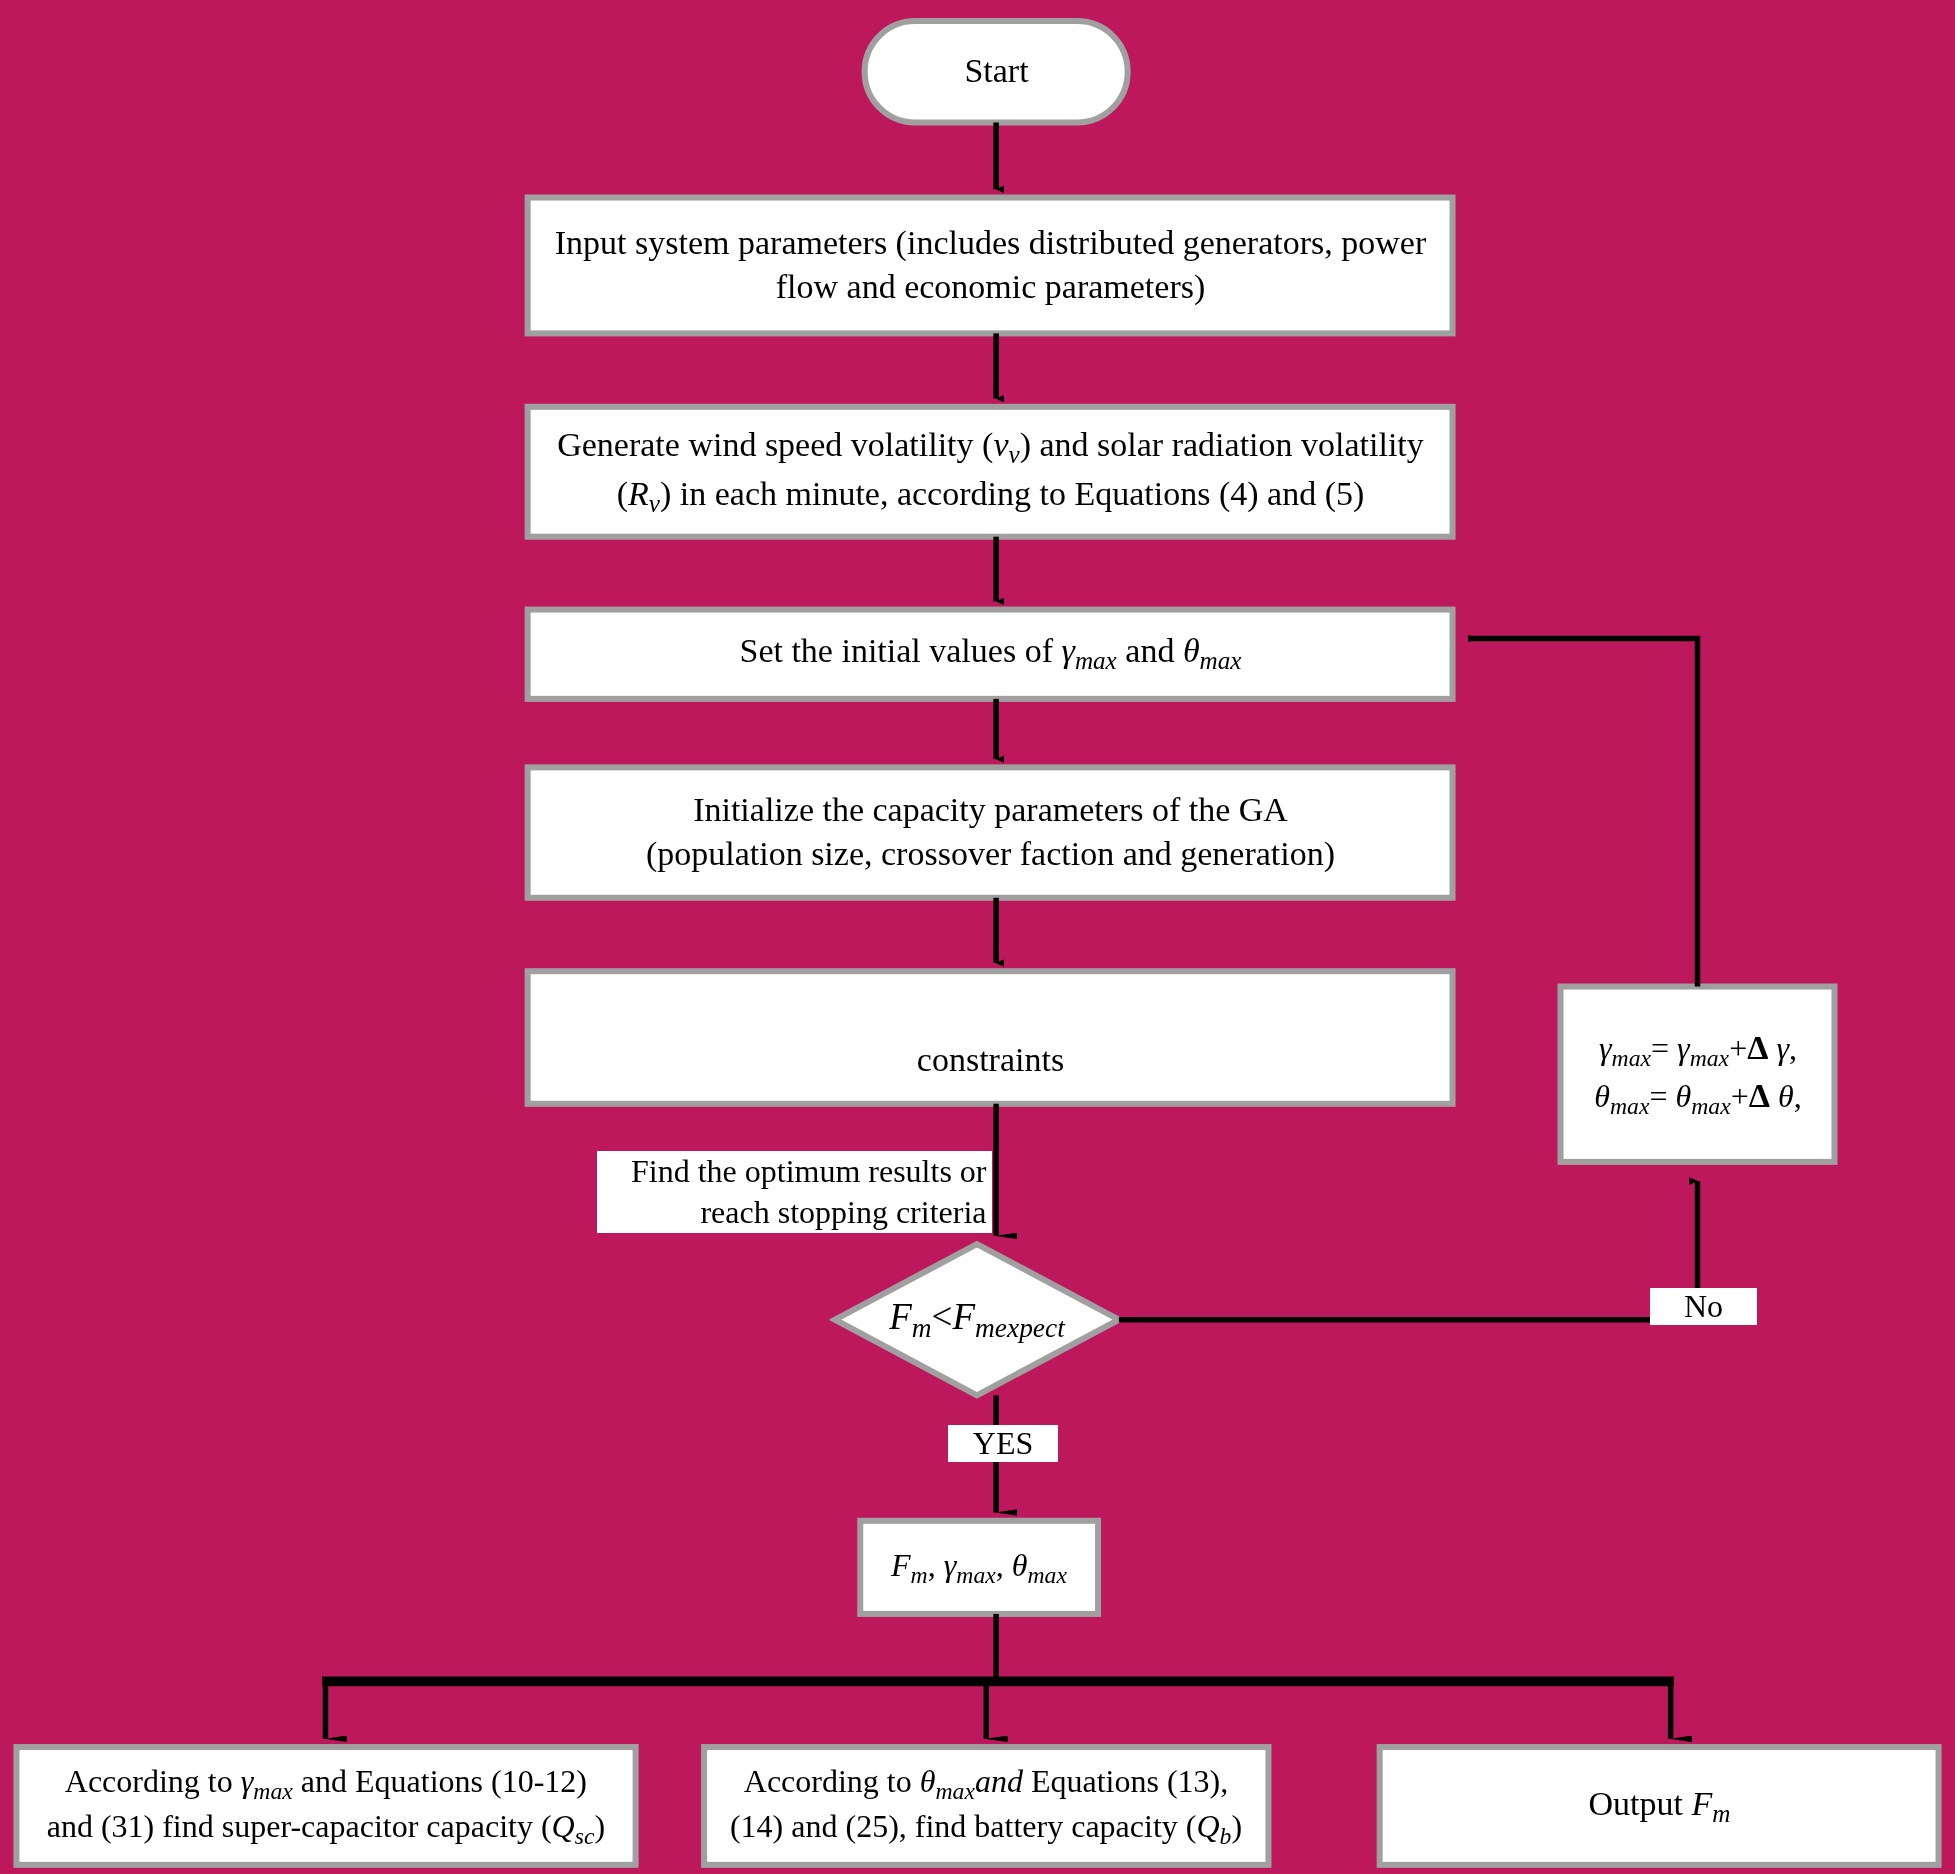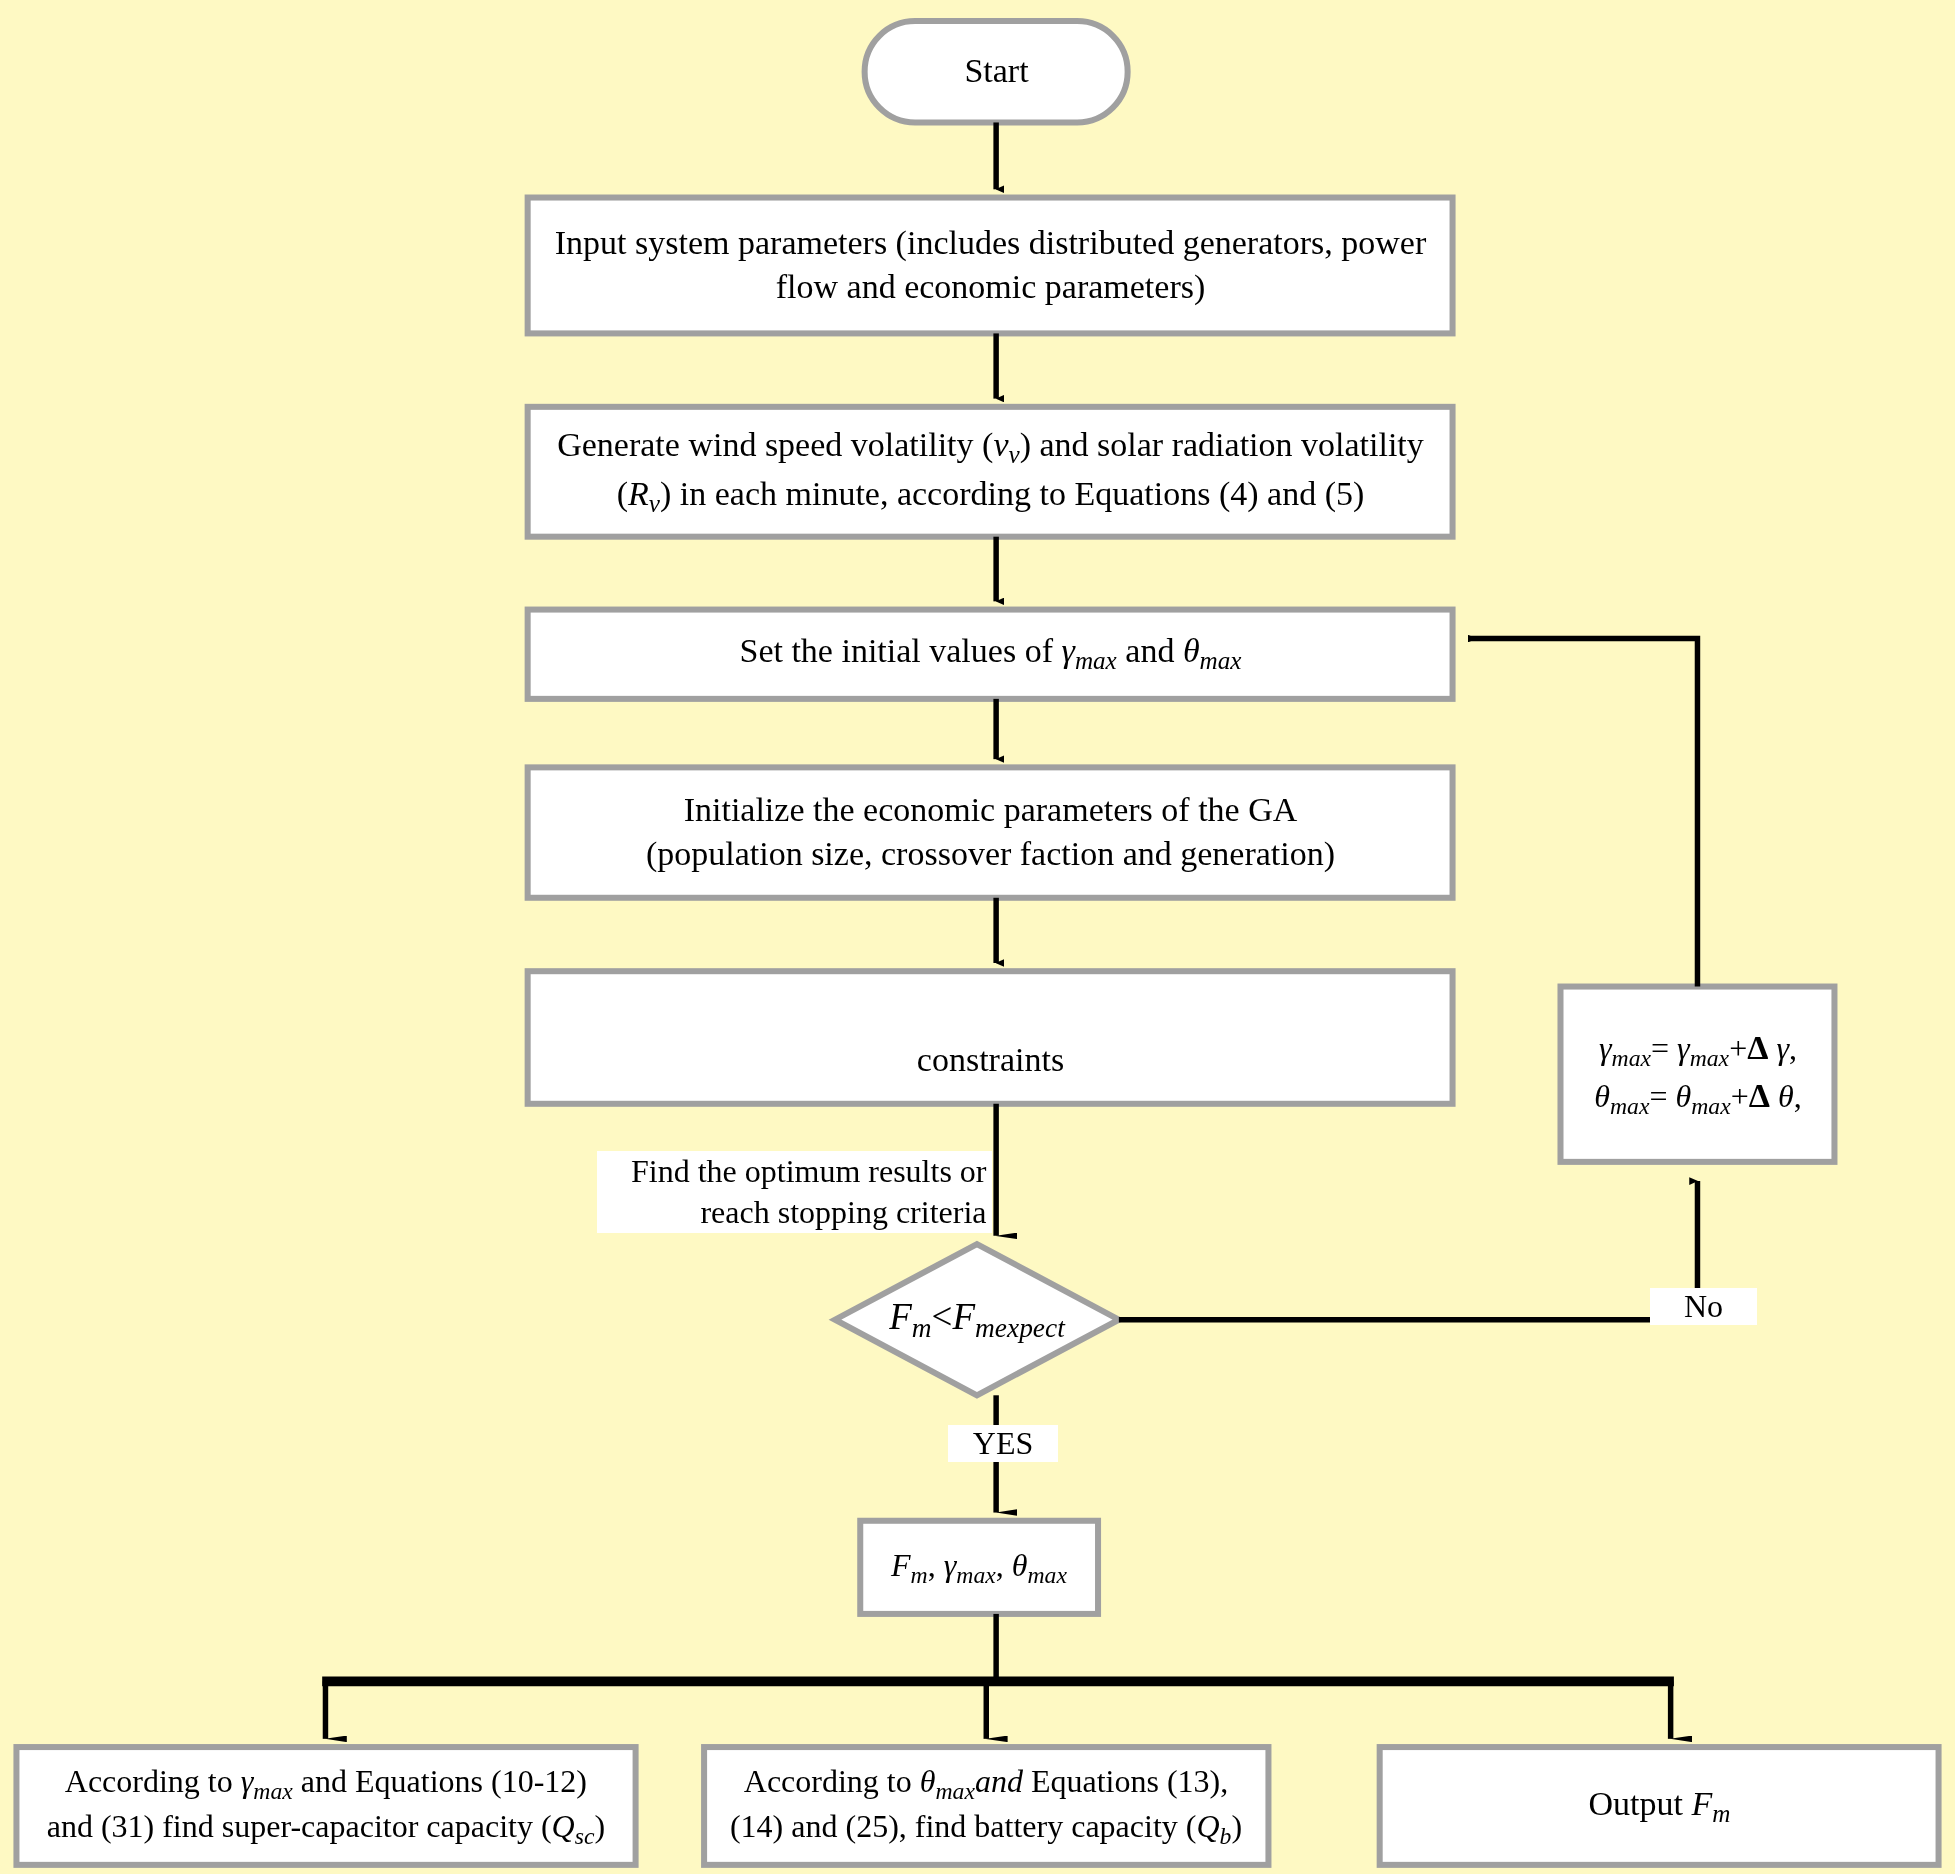--- a/index.html
+++ b/index.html
@@ -4,21 +4,21 @@
 <style>
   html, body {
     margin: 0;
     padding: 0;
     background: #ffffff;
   }
   #flowchart-root {
     position: relative;
     width: 1955px;
     height: 1875px;
-    background: #fef9c3;
+    background: #be185d;
     font-family: "Liberation Serif", "DejaVu Serif", serif;
     overflow: hidden;
   }
   svg#flow-svg {
     position: absolute;
     top: 0; left: 0;
     width: 1955px;
     height: 1875px;
   }
   .node-text {
@@ -145,21 +145,21 @@
   </div>
 
   <div class="node-text t-62" style="left:528px; top:609px; width:925px; height:89px;">
     <div>
       <span>Set the initial values of </span><span class="it">γ</span><span class="sub">max</span><span>  and </span><span class="it">θ</span><span class="sub">max</span>
     </div>
   </div>
 
   <div class="node-text t-62" style="left:528px; top:767px; width:925px; height:130px;">
     <div>
-      <span>Initialize the economic parameters of the GA</span><br>
+      <span>Initialize the capacity parameters of the GA</span><br>
       <span>(population size, crossover faction and generation)</span>
     </div>
   </div>
 
   <div class="node-text t-62" style="left:528px; top:971px; width:925px; height:133px;">
     <div>
       <br>
       <span>constraints</span>
     </div>
   </div>

